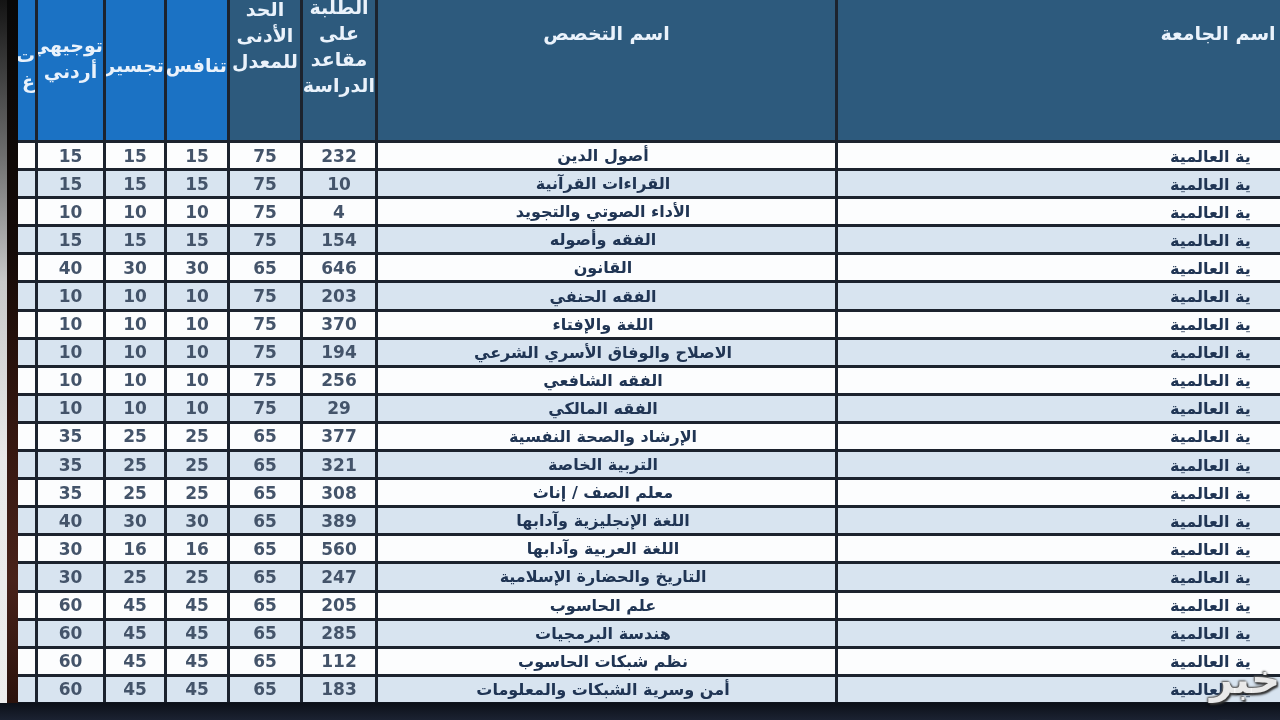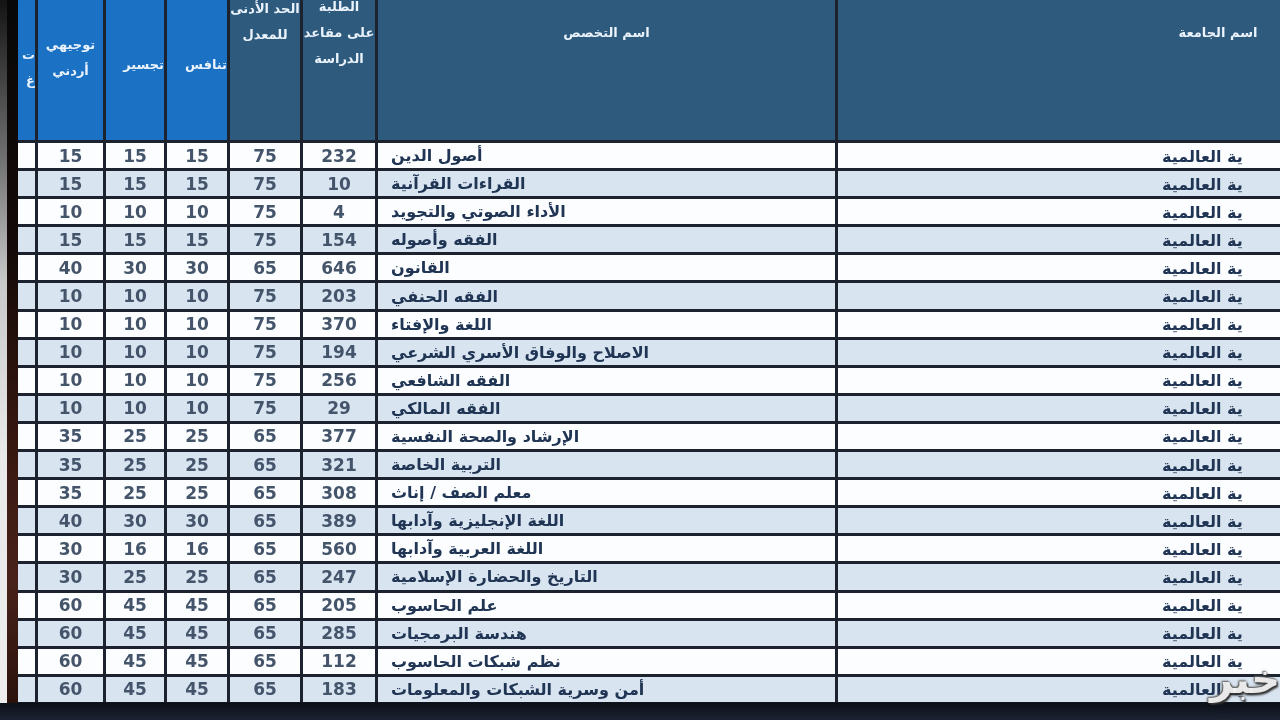--- a/index.html
+++ b/index.html
@@ -28,40 +28,40 @@
   .table-host { position: absolute; left: 18px; top: 0; width: 1262px; height: 703px; overflow: hidden; }
   .grid {
     display: grid;
     grid-template-columns: 17px 65px 58px 60px 70px 72px 457px 760px;
     grid-template-rows: 140px repeat(20, 25.1px);
     gap: 3px;
     width: 1580px;
     background: #1c232e;
     direction: ltr;
   }
-  .hcell { overflow: hidden; text-align: center; color: #eaf2fb; font-weight: bold; font-size: 13px; line-height: 26px; }
+  .hcell { overflow: hidden; text-align: center; color: #eaf2fb; font-weight: bold; font-size: 19px; line-height: 26px; }
   .h-bright { background: #1b72c4; }
   .h-dark   { background: #2d5a7d; }
   .htext { direction: rtl; }
   .ht-cut     { margin-top: 42px; white-space: nowrap; text-align: right; }
   .ht-tawjihi { margin-top: 32px; }
   .ht-single  { margin-top: 52px; padding-left: 28px; }
   .ht-minavg  { margin-top: -4px; }
   .ht-students{ margin-top: -6px; }
   .ht-name    { margin-top: 20px; }
   .cell {
     display: flex; align-items: center; justify-content: center;
     font-weight: bold; font-size: 17px; color: #44546a; overflow: hidden;
   }
   .row-a { background: #fcfdfe; }
   .row-b { background: #d8e4f0; }
-  .cell-major { justify-content: flex-start; padding-right: 7px; font-size: 16px; color: #203554; padding-left: 13px; }
+  .cell-major { justify-content: center; padding-right: 7px; font-size: 16px; color: #203554; }
   .cell-major span { direction: rtl; white-space: nowrap; }
   .cell-univ { position: relative; font-size: 16px; color: #203554; }
-  .cell-univ span { position: absolute; left: 324px; top: 50%; transform: translateY(-50%); direction: rtl; white-space: nowrap; }
+  .cell-univ span { position: absolute; left: 332px; top: 50%; transform: translateY(-50%); direction: rtl; white-space: nowrap; }
   .watermark {
     position: absolute; left: 1150px; top: 656px;
     font-size: 40px; font-weight: bold; direction: rtl;
     color: rgba(255,255,255,0.88);
     text-shadow: 0 0 2px #4a4a4a, 1.5px 1.5px 2px #333, -1px -1px 2px #666, 0 2px 3px rgba(0,0,0,.5);
     letter-spacing: 1px;
   }
 </style>
 </head>
 <body>

